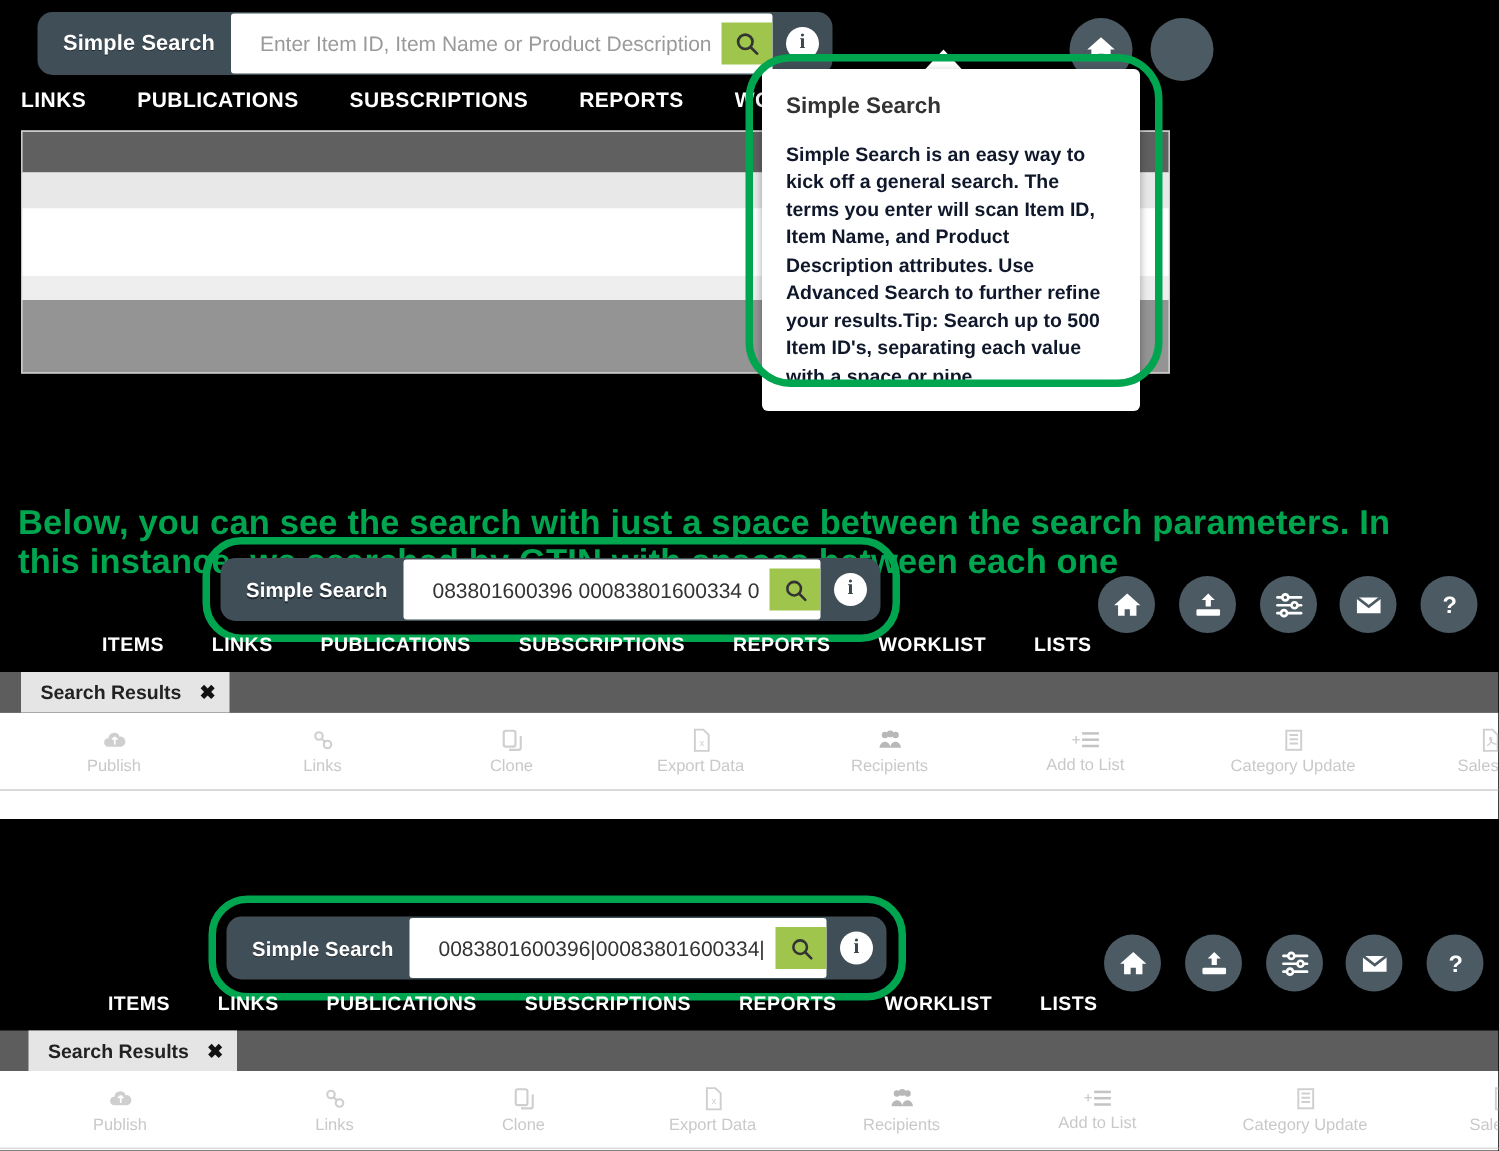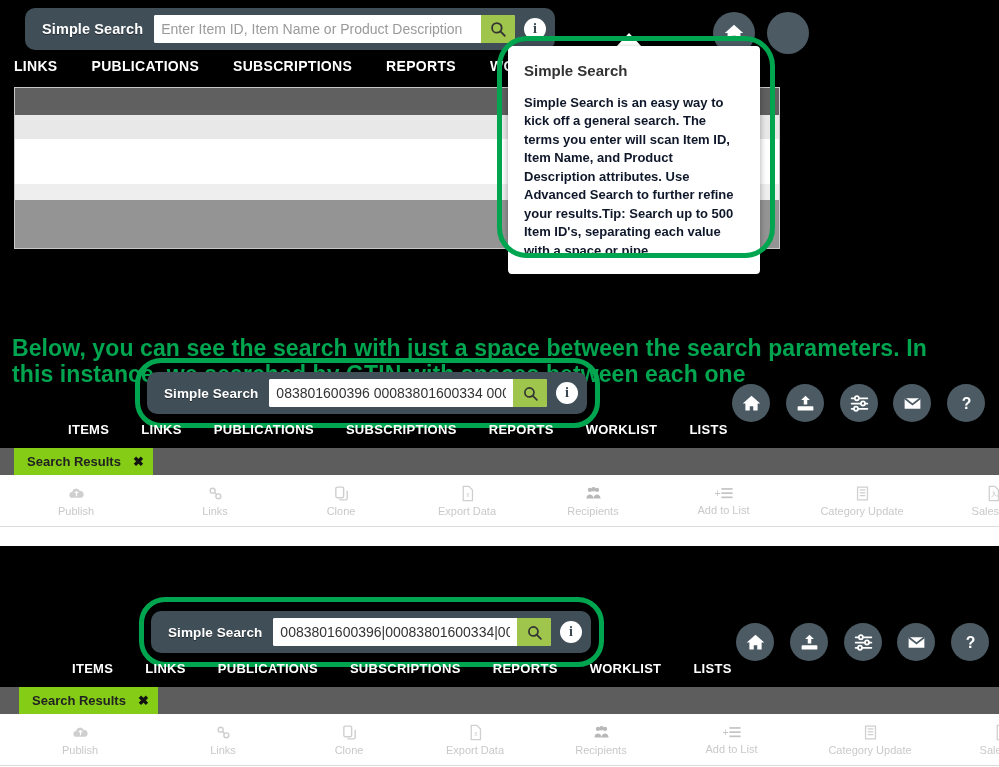--- a/index.html
+++ b/index.html
@@ -25,23 +25,24 @@
     font-weight: bold;
     font-size: 14.5px;
     letter-spacing: .1px;
     padding: 0 11px 0 8px;
     white-space: nowrap;
     text-shadow: 0 1px 0 rgba(0,0,0,.45);
   }
   .search-box {
     display: flex; align-items: center;
     background: #ffffff;
-    height: 28px;
+    height: 40px;
     border-radius: 2px;
     overflow: hidden;
+    padding-left: 12px;
   }
   .search-input {
     border: 0; outline: none;
     height: 28px;
     font-family: "Liberation Sans", sans-serif;
     font-size: 14px;
     color: #333;
     padding: 0 7px;
     background: #fff;
   }
@@ -151,21 +152,21 @@
 
   
   .results-card { position: absolute; left: 0; }
   .tabstrip {
     position: relative;
     height: 27px;
     background: #5d5d5d;
     display: flex; align-items: flex-end;
   }
   .tab {
-    background: #84cc16;
+    background: #e5e5e5;
     height: 27px;
     display: flex; align-items: center;
     padding: 0 9px 0 13px;
     margin-left: 14px;
     cursor: pointer;
   }
   .tab-label { font-size: 13px; font-weight: bold; color: #222; white-space: nowrap; }
   .tab-close {
     font-size: 13px; font-weight: bold; color: #111;
     margin-left: 12px; cursor: pointer;

